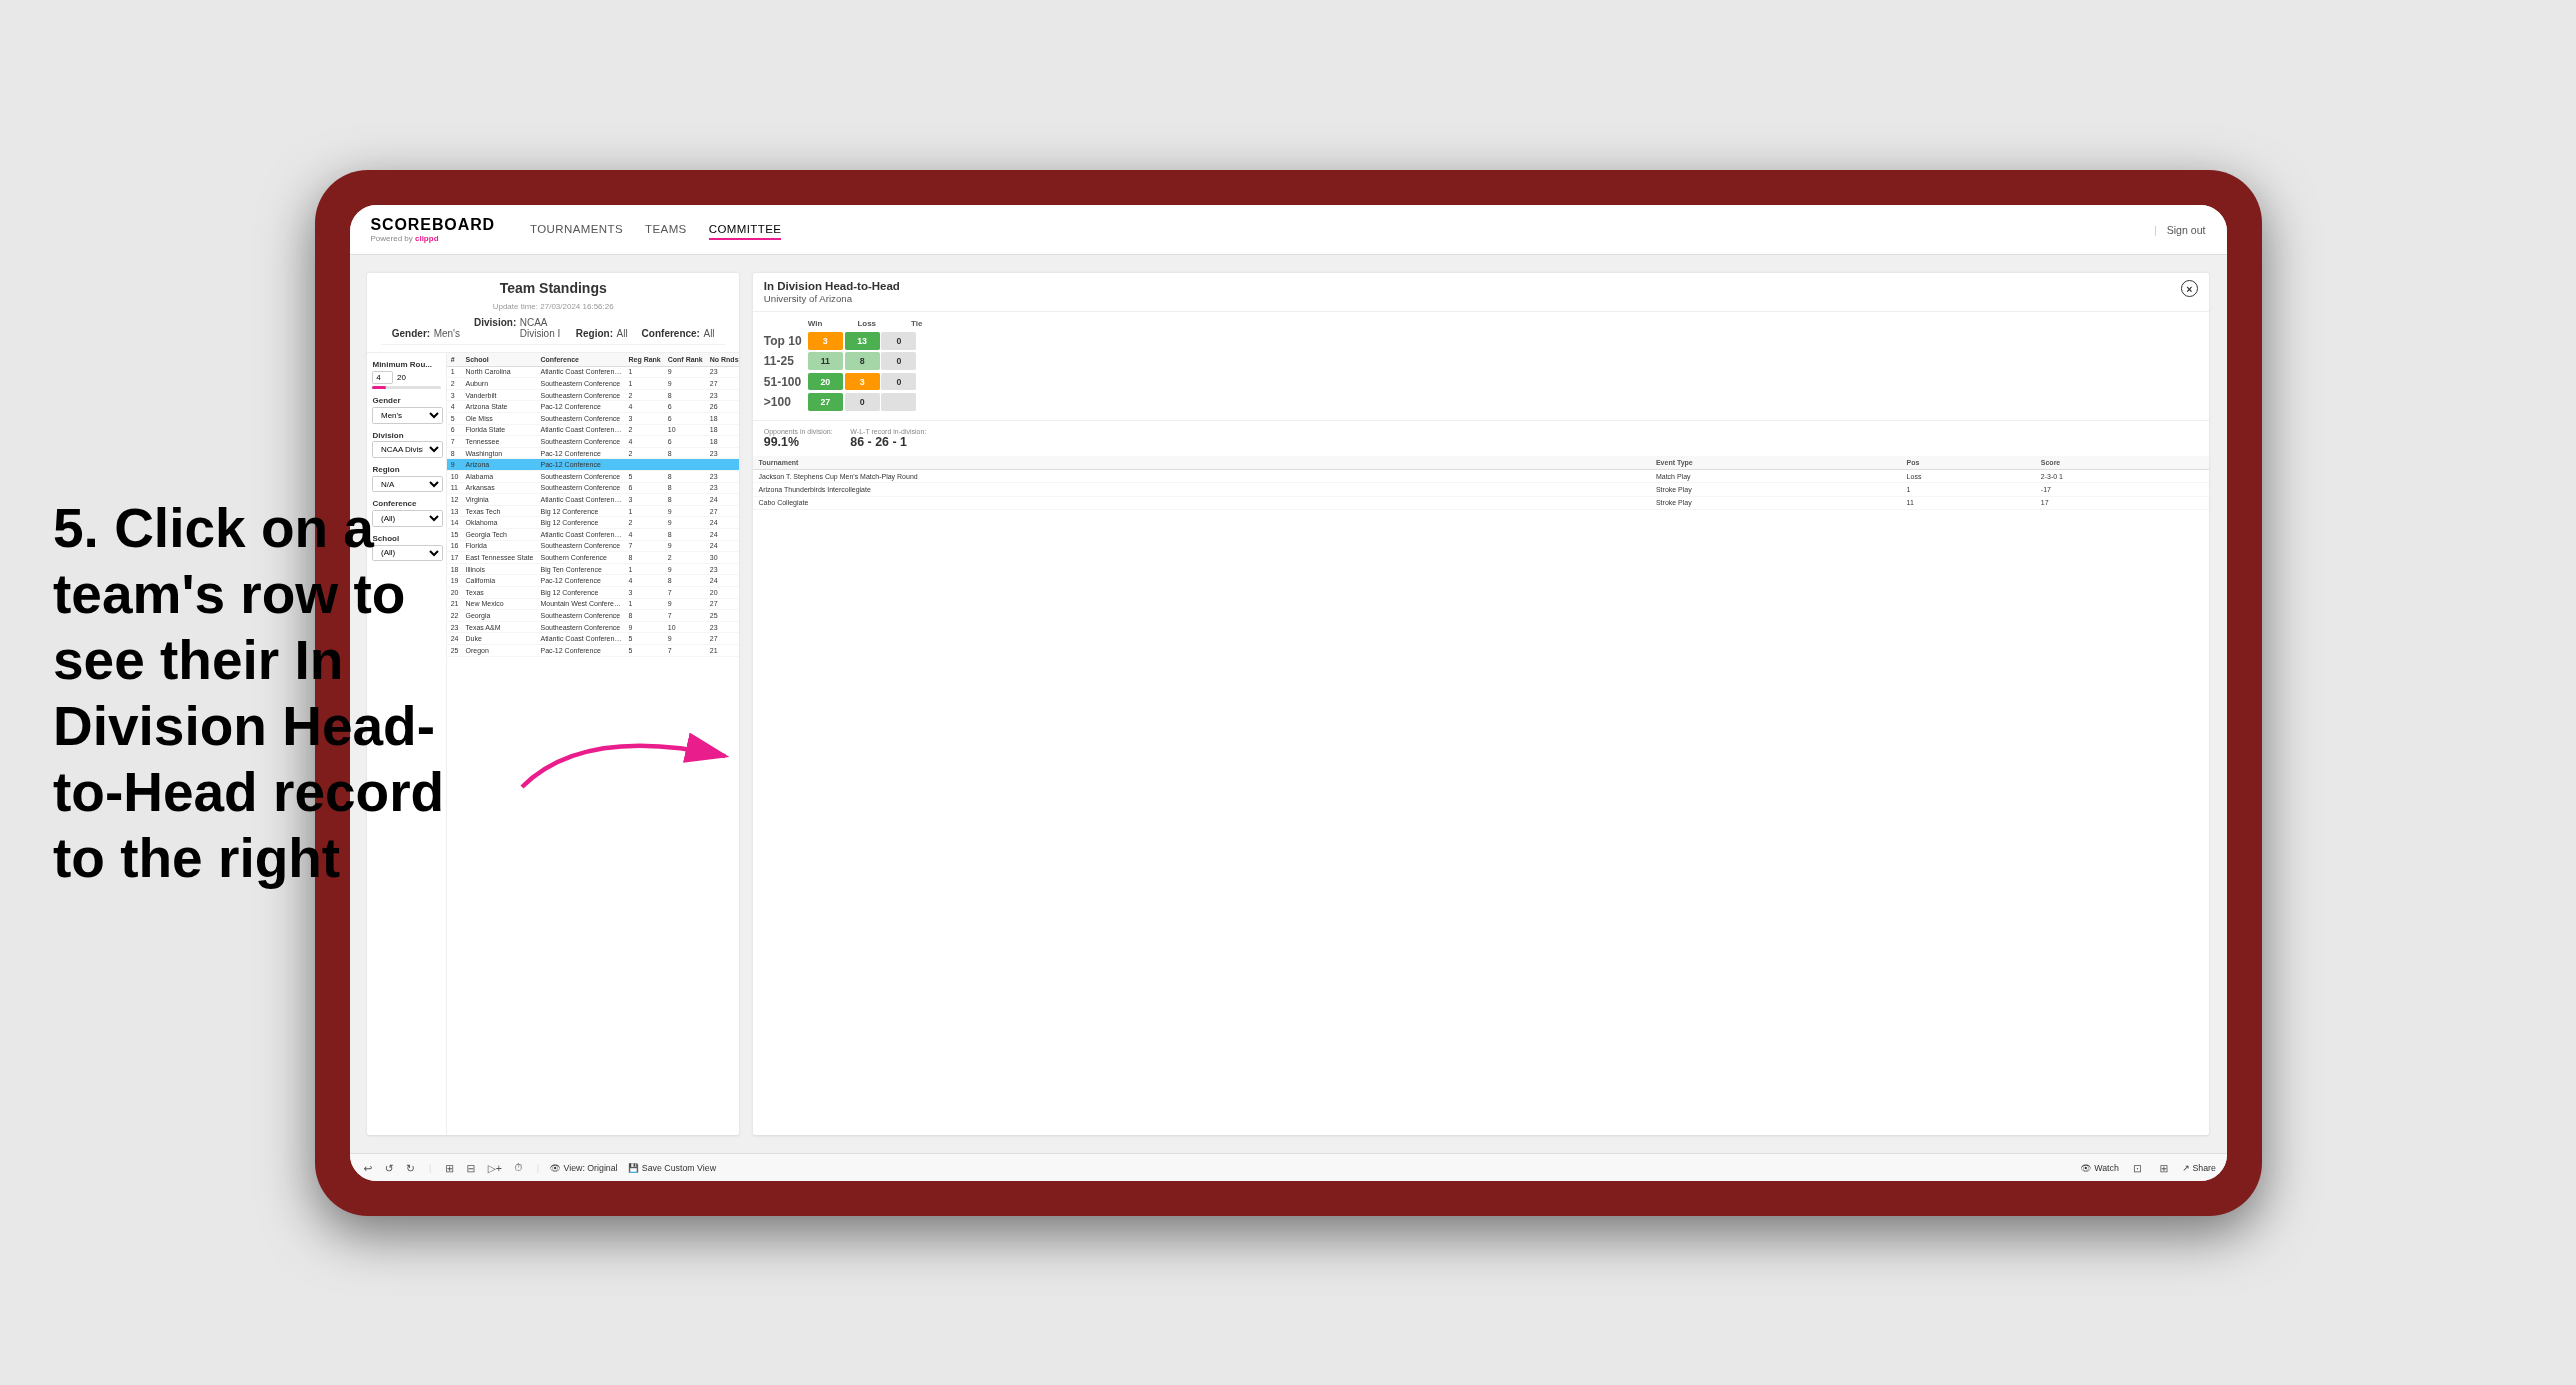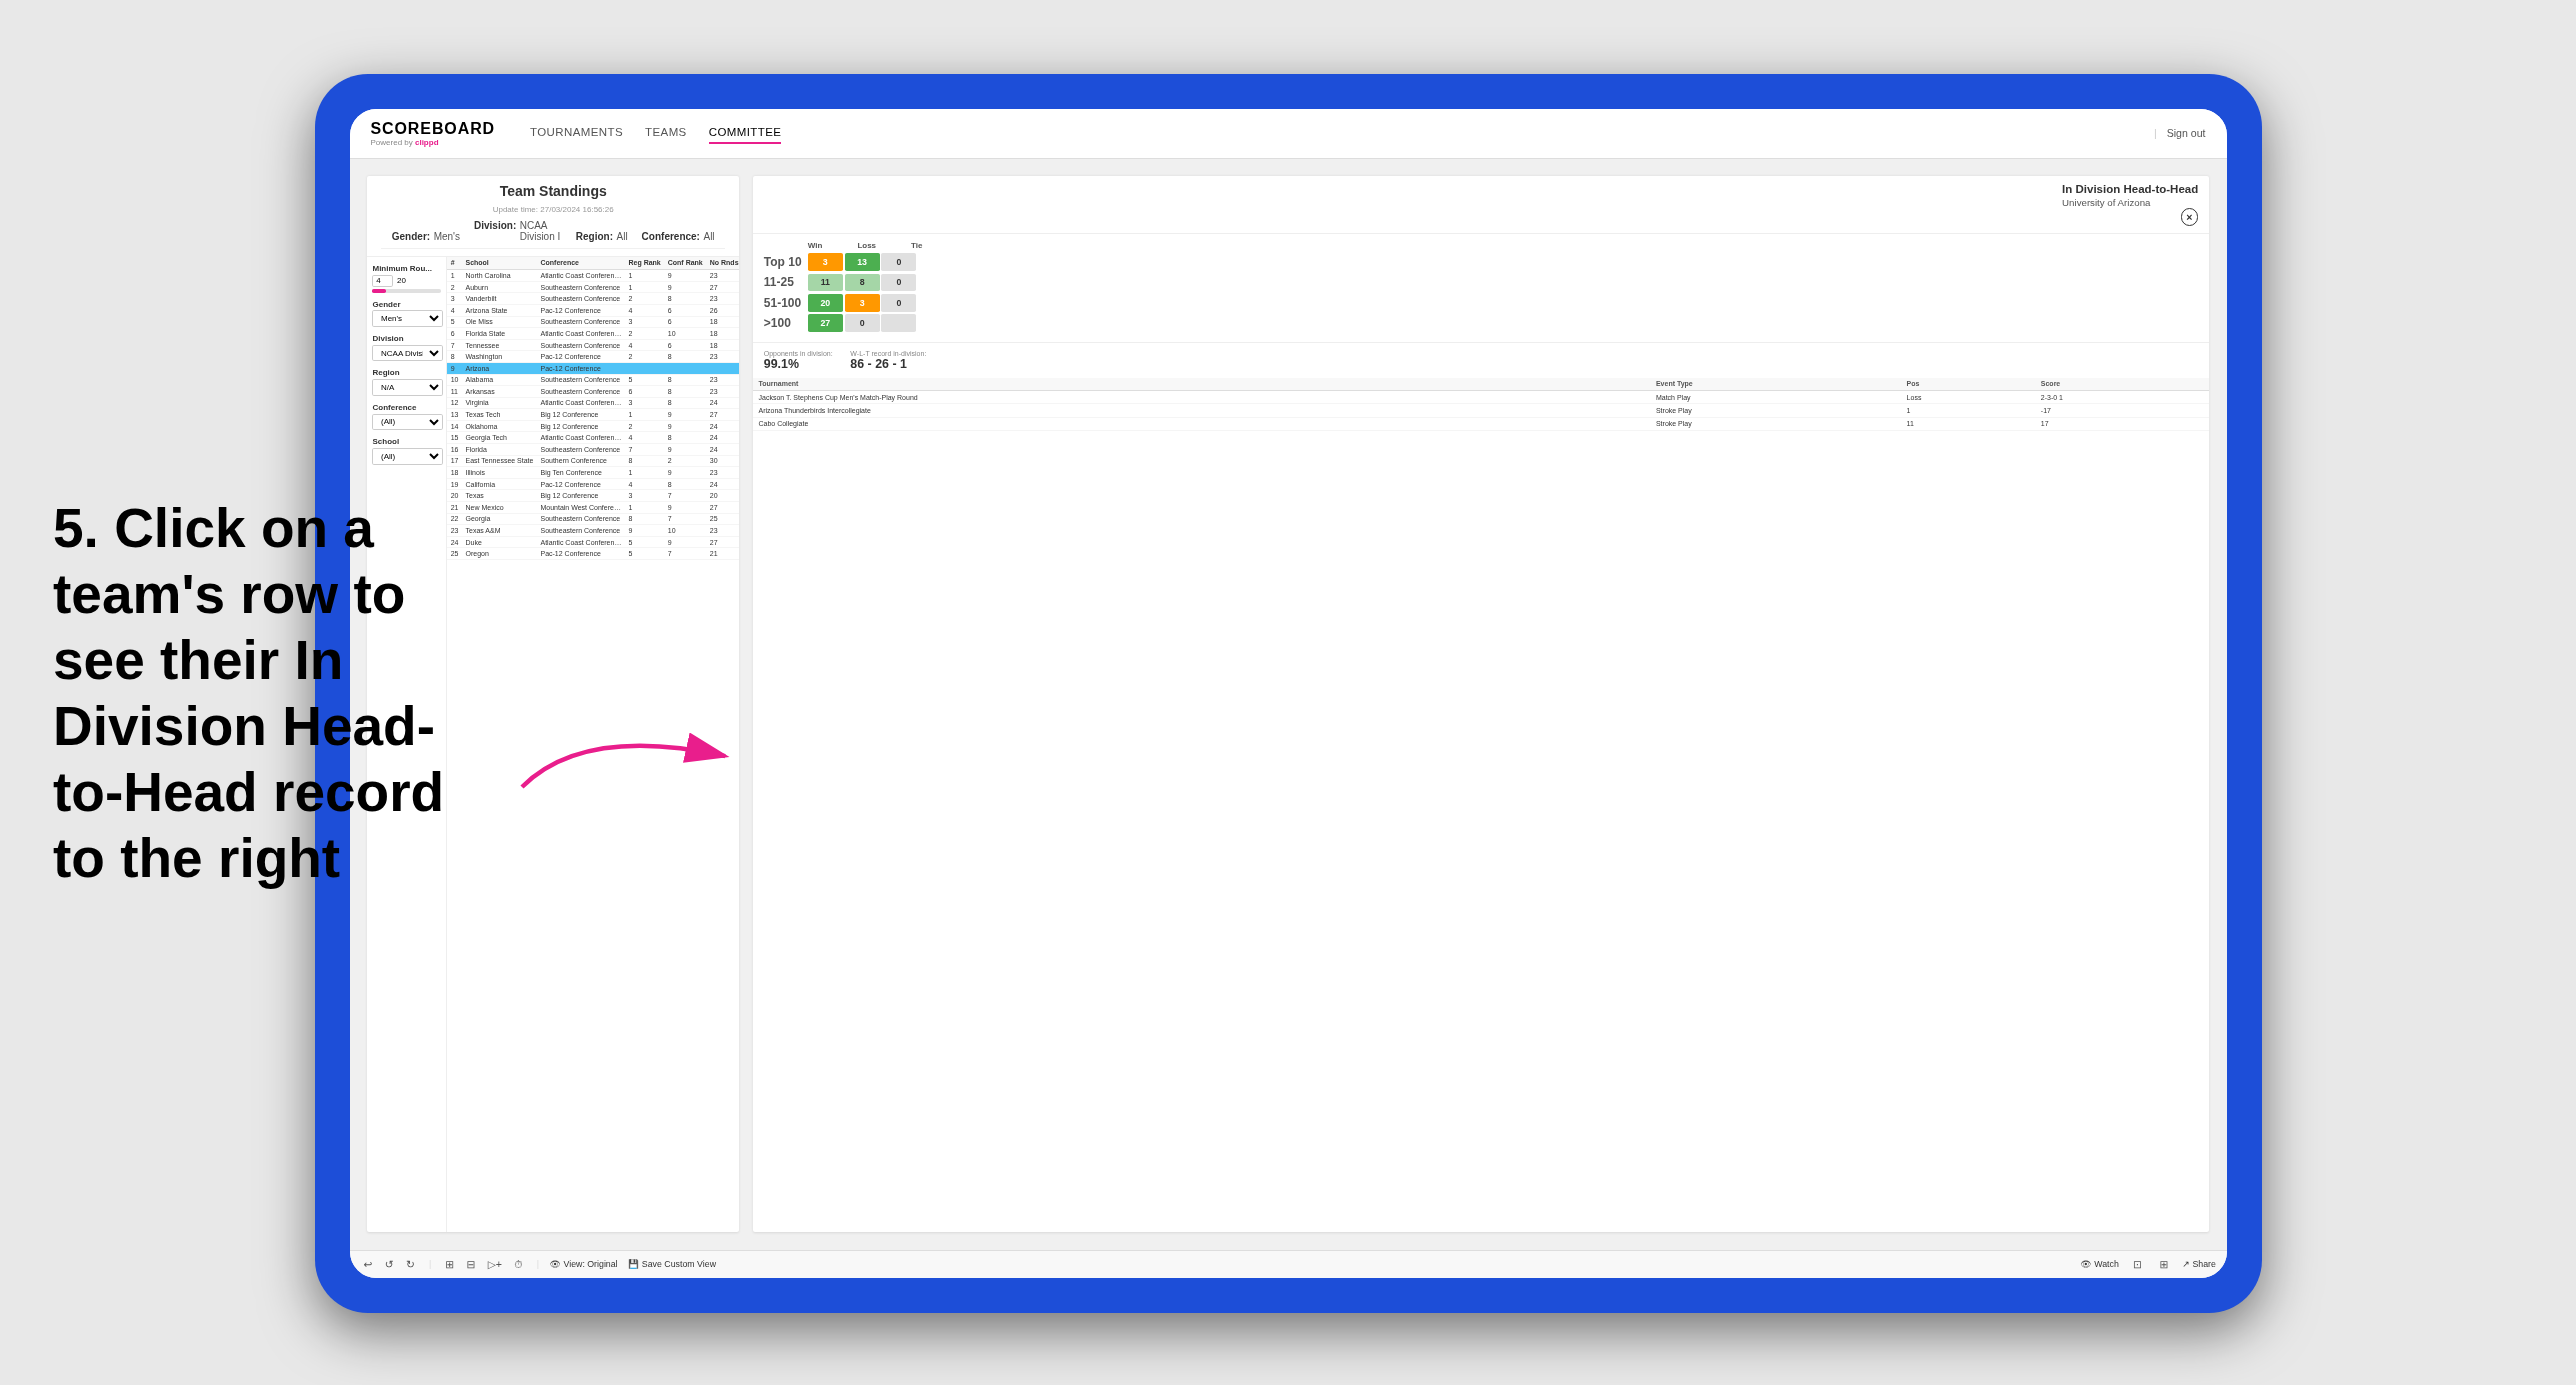--- a/index.html
+++ b/index.html
@@ -10,22 +10,22 @@
       font-family: Arial, sans-serif;
       display: flex;
       align-items: center;
       justify-content: center;
       position: relative;
     }
 
     
     .tablet-frame {
       width: 1947px;
-      height: 1239px;
-      background: #1d4ed8;
+      height: 1046px;
+      background: #7f1d1d;
       border-radius: 53px;
       padding: 35px;
       position: relative;
       box-shadow: 0 17.7px 53px rgba(0,0,0,0.5);
     }
 
     .tablet-screen {
       width: 100%;
       height: 100%;
       background: #f5f5f5;
@@ -300,24 +300,23 @@
     .h2h-panel {
       flex: 1;
       display: flex;
       flex-direction: column;
       min-width: 0;
     }
 
     .h2h-header {
       display: flex;
       justify-content: space-between;
-      align-items: flex-end;
+      align-items: flex-start;
       padding: 7px 10.6px;
       border-bottom: 0.9px solid #eee;
-      flex-direction: column;
     }
     .h2h-title {
       font-size: 11.5px;
       font-weight: 700;
       color: #333;
     }
     .h2h-subtitle {
       font-size: 9.7px;
       color: #555;
       margin-top: 1.8px;

